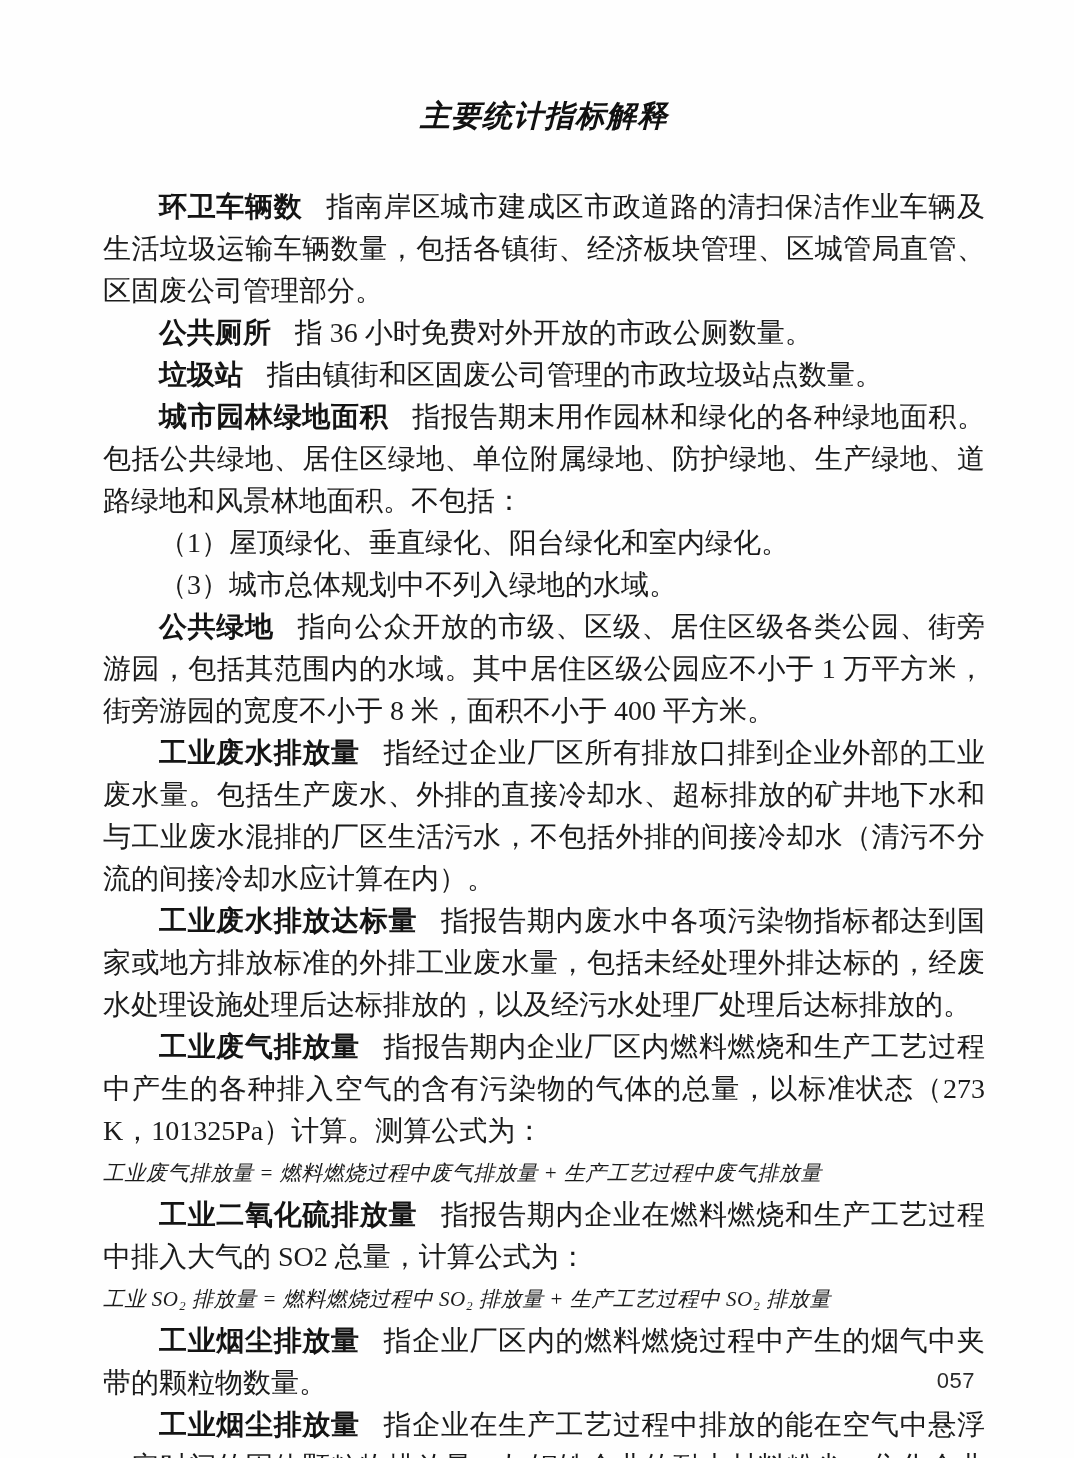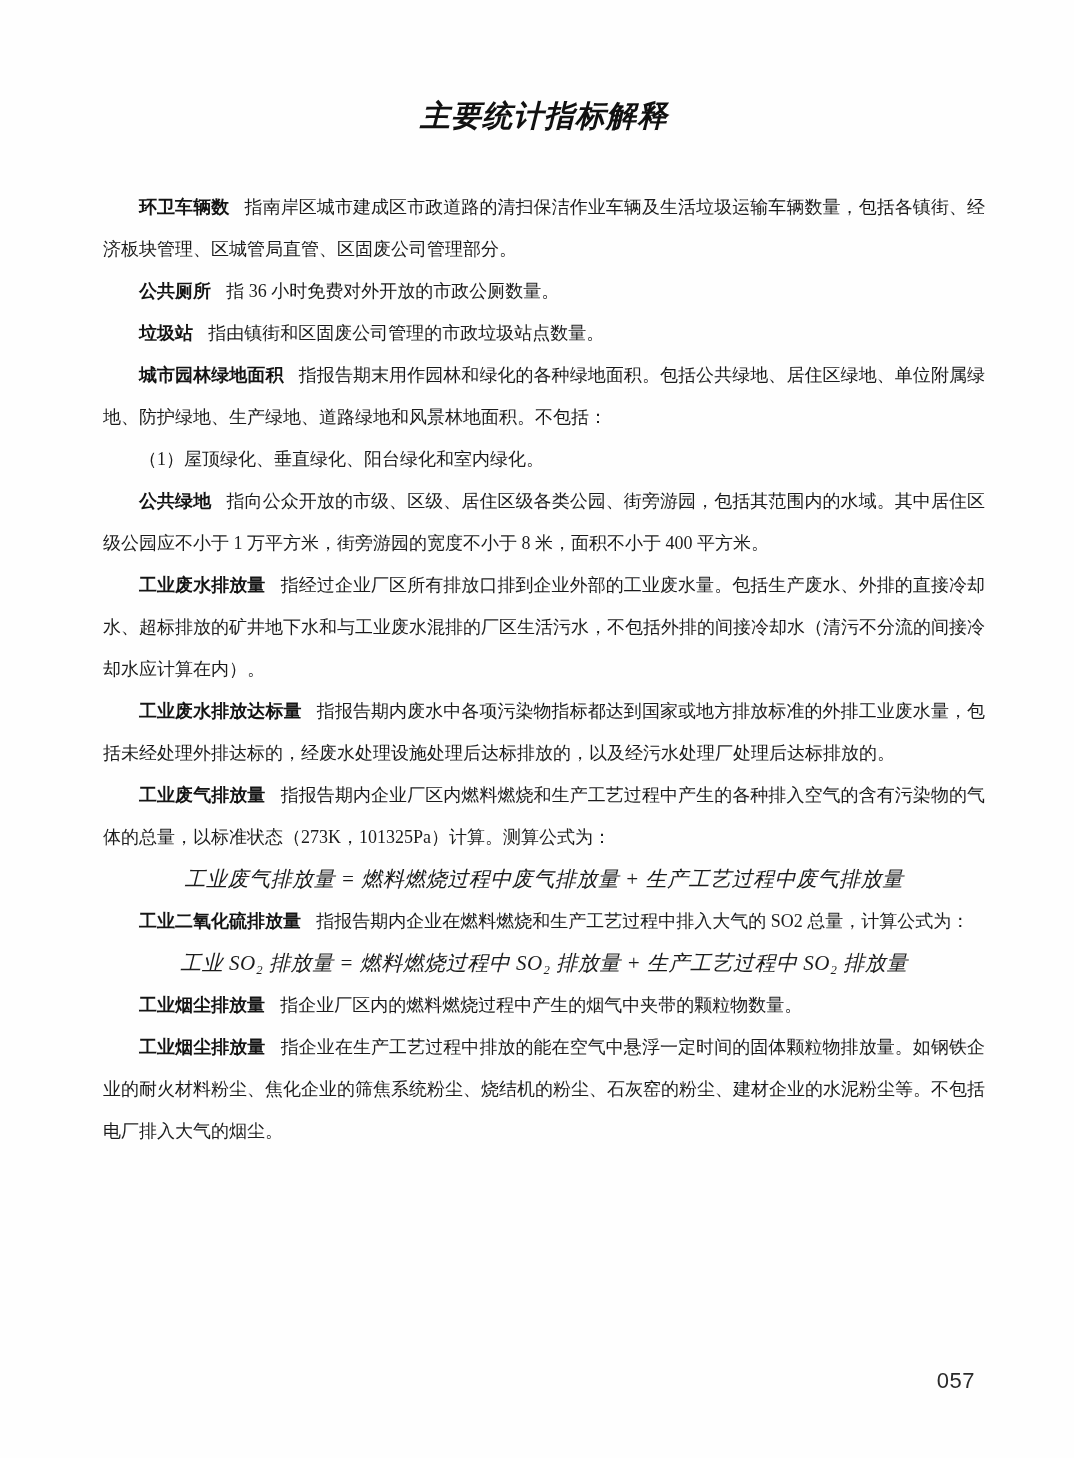--- a/index.html
+++ b/index.html
@@ -32,38 +32,37 @@
     font-family: "Liberation Sans", "DejaVu Sans", sans-serif;
     font-weight: 700;
     font-size: 30px;
     line-height: 40px;
     color: #111111;
     letter-spacing: 1px;
     font-style: italic;
   }
   p.para {
     margin: 0;
-    font-size: 18px;
+    font-size: 28px;
     line-height: 42px;
     text-align: justify;
     text-justify: inter-ideograph;
     text-indent: 2em;
     word-break: break-all;
   }
   p.para .term {
     font-family: "Liberation Sans", "DejaVu Sans", sans-serif;
     font-weight: 700;
     color: #141414;
     margin-right: 0.85em;
   }
   p.formula {
     margin: 0;
     font-size: 21px;
     line-height: 42px;
-    text-align: center;
     text-indent: 0;
     font-style: italic;
     font-family: "Liberation Serif", "DejaVu Serif", serif;
     letter-spacing: 0.5px;
   }
   .page-number {
     position: absolute;
     top: 1368px;
     right: 99px;
     font-family: "Liberation Sans", "DejaVu Sans", sans-serif;
@@ -84,20 +83,21 @@
 
     <p class="para"><span class="term">公共厕所</span><span>指 36 小时免费对外开放的市政公厕数量。</span></p>
 
     <p class="para"><span class="term">垃圾站</span><span>指由镇街和区固废公司管理的市政垃圾站点数量。</span></p>
 
     <p class="para"><span class="term">城市园林绿地面积</span><span>指报告期末用作园林和绿化的各种绿地面积。包括公共绿地、居住区绿地、单位附属绿地、防护绿地、生产绿地、道路绿地和风景林地面积。不包括：</span></p>
 
     <p class="para">（1）屋顶绿化、垂直绿化、阳台绿化和室内绿化。</p>
 
 
+    <p class="para">（3）城市总体规划中不列入绿地的水域。</p>
 
     <p class="para"><span class="term">公共绿地</span><span>指向公众开放的市级、区级、居住区级各类公园、街旁游园，包括其范围内的水域。其中居住区级公园应不小于 1 万平方米，街旁游园的宽度不小于 8 米，面积不小于 400 平方米。</span></p>
 
     <p class="para"><span class="term">工业废水排放量</span><span>指经过企业厂区所有排放口排到企业外部的工业废水量。包括生产废水、外排的直接冷却水、超标排放的矿井地下水和与工业废水混排的厂区生活污水，不包括外排的间接冷却水（清污不分流的间接冷却水应计算在内）。</span></p>
 
     <p class="para"><span class="term">工业废水排放达标量</span><span>指报告期内废水中各项污染物指标都达到国家或地方排放标准的外排工业废水量，包括未经处理外排达标的，经废水处理设施处理后达标排放的，以及经污水处理厂处理后达标排放的。</span></p>
 
     <p class="para"><span class="term">工业废气排放量</span><span>指报告期内企业厂区内燃料燃烧和生产工艺过程中产生的各种排入空气的含有污染物的气体的总量，以标准状态（273K，101325Pa）计算。测算公式为：</span></p>
 
     <p class="formula">工业废气排放量 = 燃料燃烧过程中废气排放量 + 生产工艺过程中废气排放量</p>

